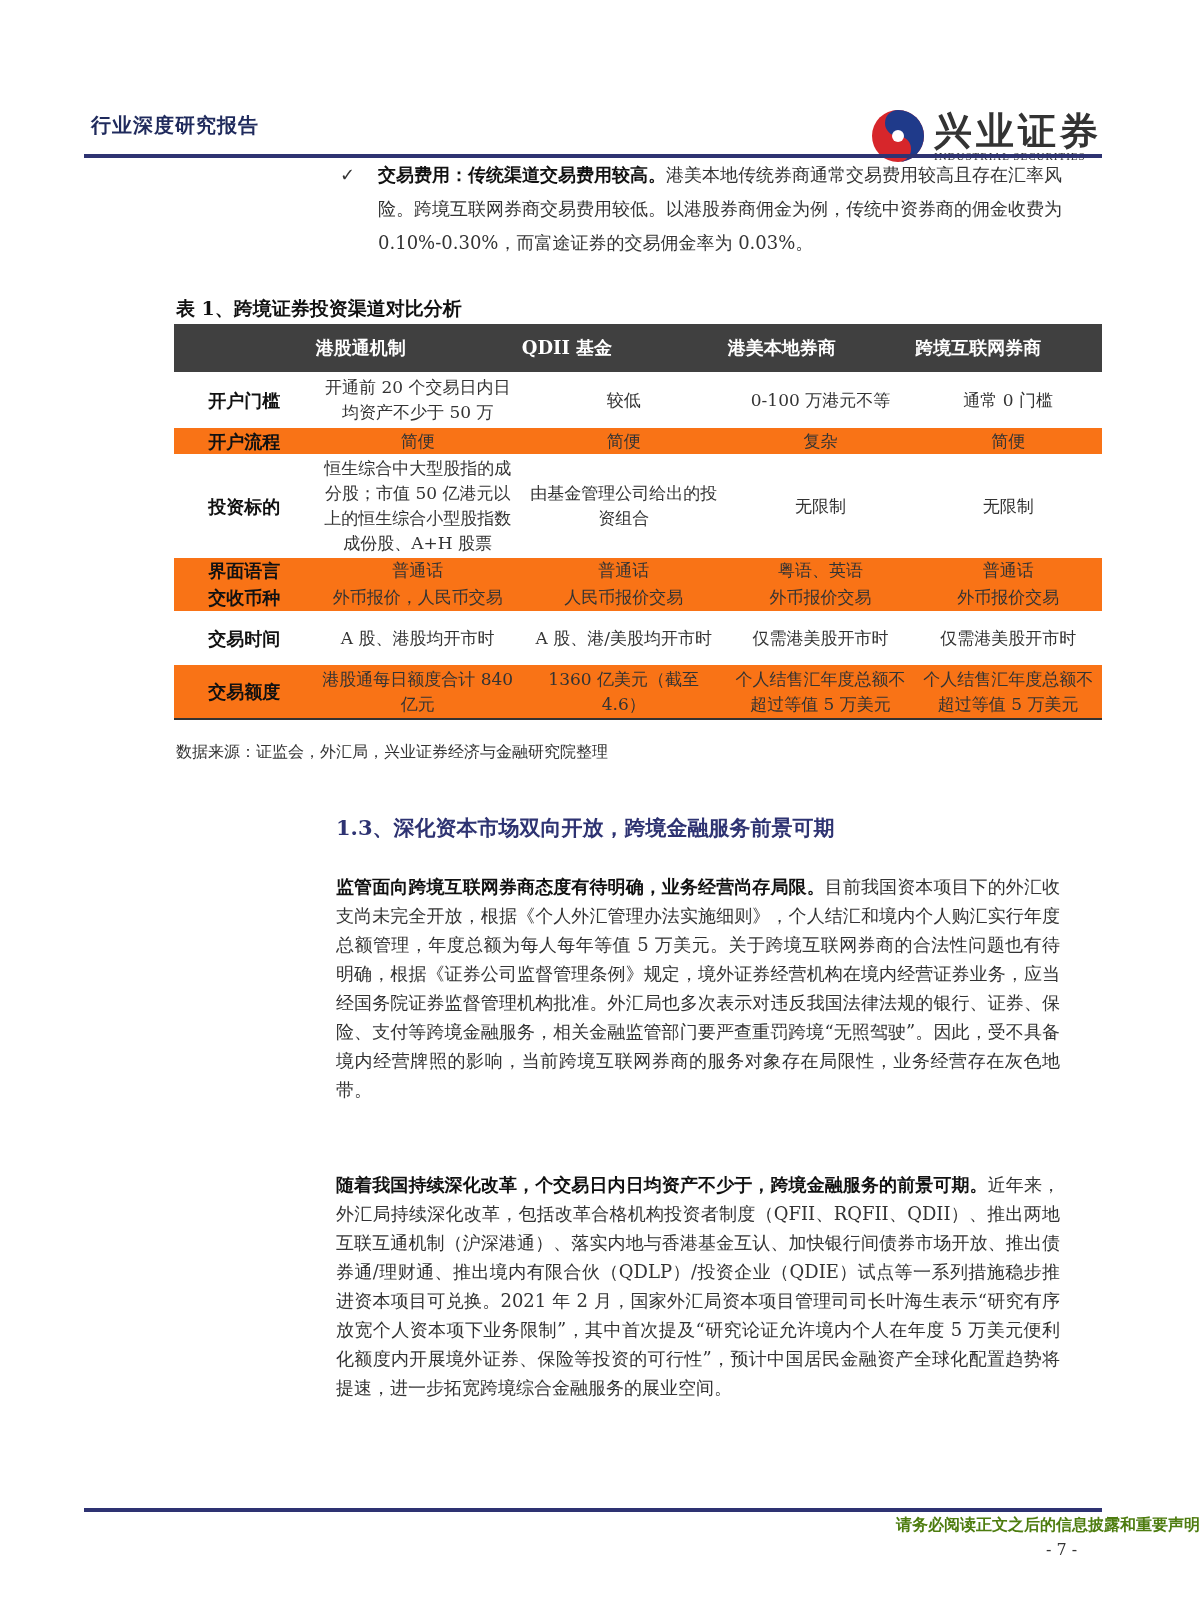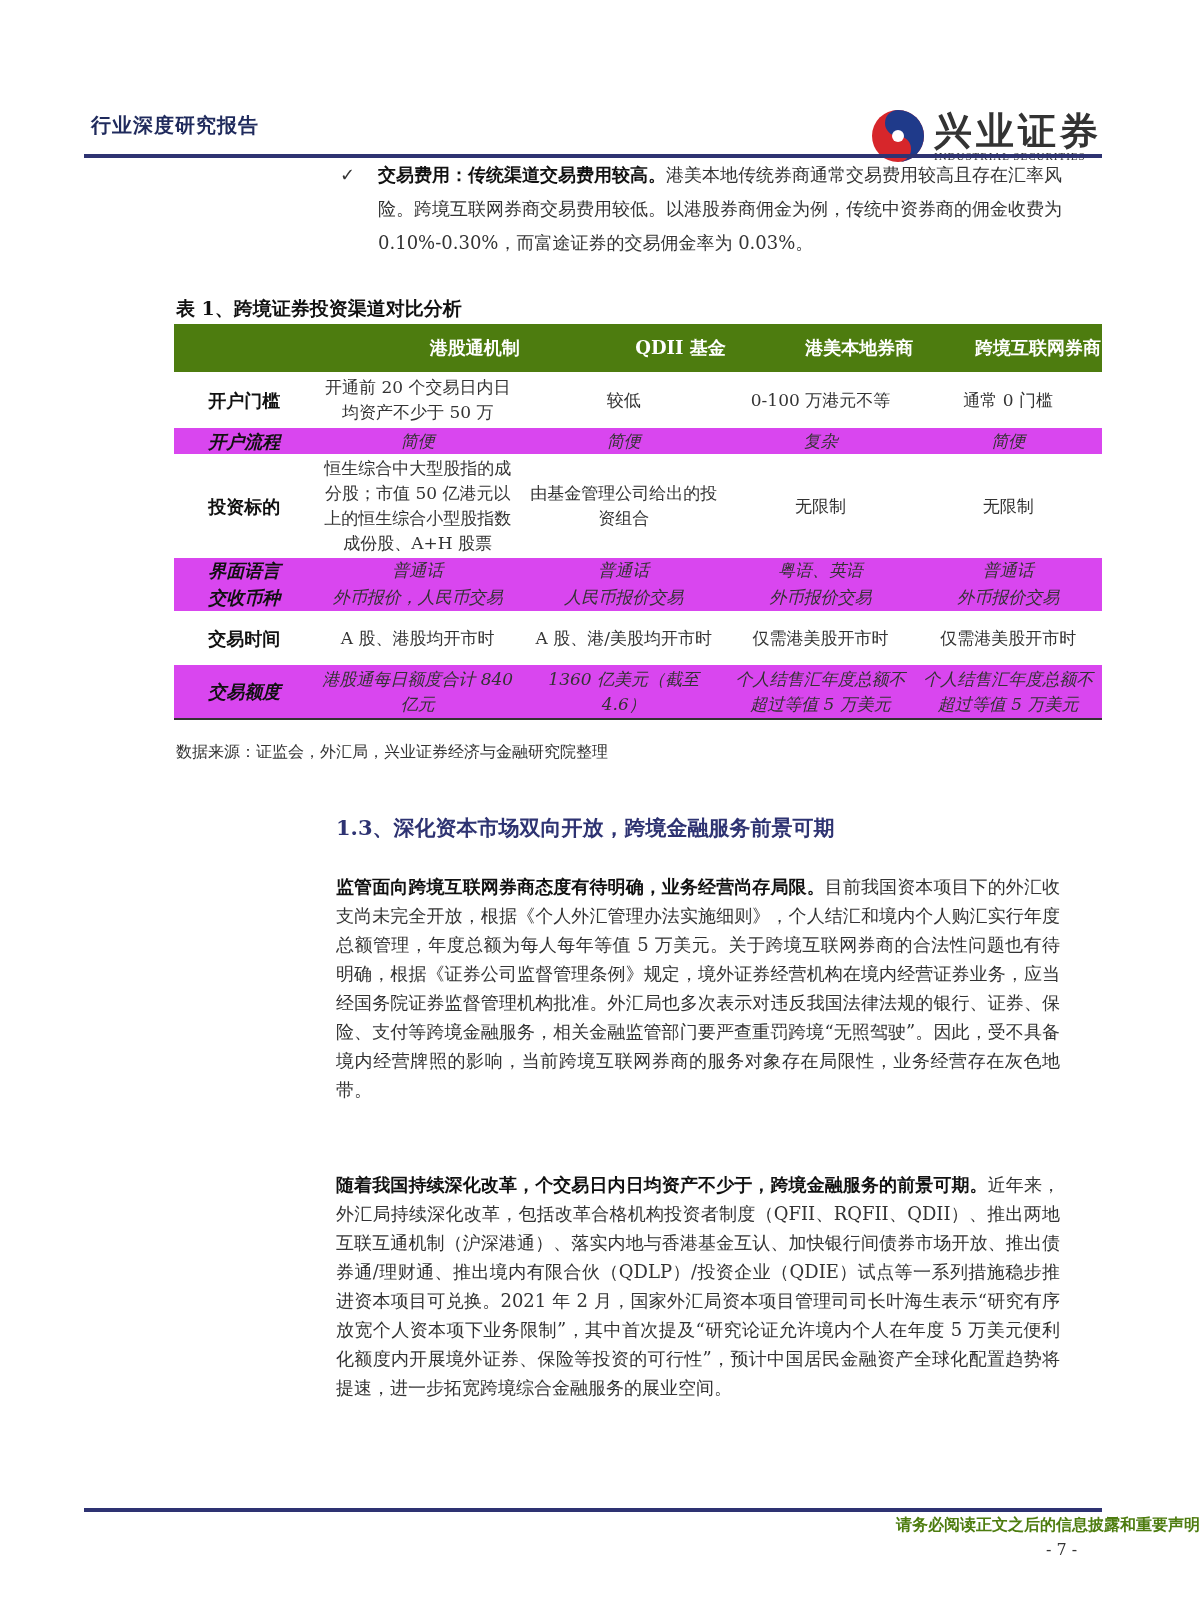--- a/index.html
+++ b/index.html
@@ -9,24 +9,24 @@
     .logo { left:870px; top:80px; width:240px; height:62px;margin-top:26px; }
     .logo-cn { position:absolute; left:64px; top:0px; font-size:38px; color:#333; letter-spacing:4px; font-family:"DejaVu Serif",serif; font-weight:bold; }
     .logo-en { position:absolute; left:64px; top:44px; font-size:11px; color:#333; letter-spacing:1px; font-family:"Liberation Serif",serif; }
     .rule-top { left:84px; top:154px; width:1018px; height:4px; background:#2e3372; }
     .bullet { left:340px; top:158px; width:730px; font-size:18px; line-height:34px; color:#333; }
     .bullet .check { position:absolute; left:0; top:0; font-size:18px; }
     .bullet .btext { position:absolute; left:38px; top:0; width:690px; }
     .bold { font-weight:bold; color:#111; }
     .table-title { left:176px; top:296px; font-size:19px; font-weight:bold; color:#111; }
     table.cmp { position:absolute; left:174px; top:324px; width:928px; border-collapse:collapse; font-size:17px; color:#333; }
-    table.cmp th { background:#4d7c0f; color:#fff; height:46px; font-weight:bold; font-size:18px; text-align:right; }
+    table.cmp th { background:#404040; color:#fff; height:46px; font-weight:bold; font-size:18px; text-align:left; }
     table.cmp td { text-align:center; padding:0 4px; line-height:25px; }
     table.cmp td.rh { font-weight:bold; color:#111; width:130px; font-size:18px; }
-    table.cmp tr.alt td { background:#d946ef;font-style:italic; }
+    table.cmp tr.alt td { background:#f97316; }
     table.cmp tr.last td { border-bottom:2px solid #333; }
     .source { left:176px; top:742px; font-size:16px; color:#333; }
     .section-h { left:336px; top:814px; font-size:21px; font-weight:bold; color:#2e3372; }
     .para { left:336px; width:724px; font-size:18px; line-height:29px; color:#333; text-align:justify; }
     .rule-bottom { left:84px; top:1508px; width:1018px; height:4px; background:#2e3372; }
     .disclaimer { left:0; width:1200px; top:1515px; text-align:right; font-size:16px; font-weight:bold; color:#4d7c0f; font-family:"DejaVu Sans","Liberation Sans",sans-serif; }
     .page-num { left:1046px; top:1540px; font-size:16px; color:#333; }
   </style>
 </head>
 <body>

